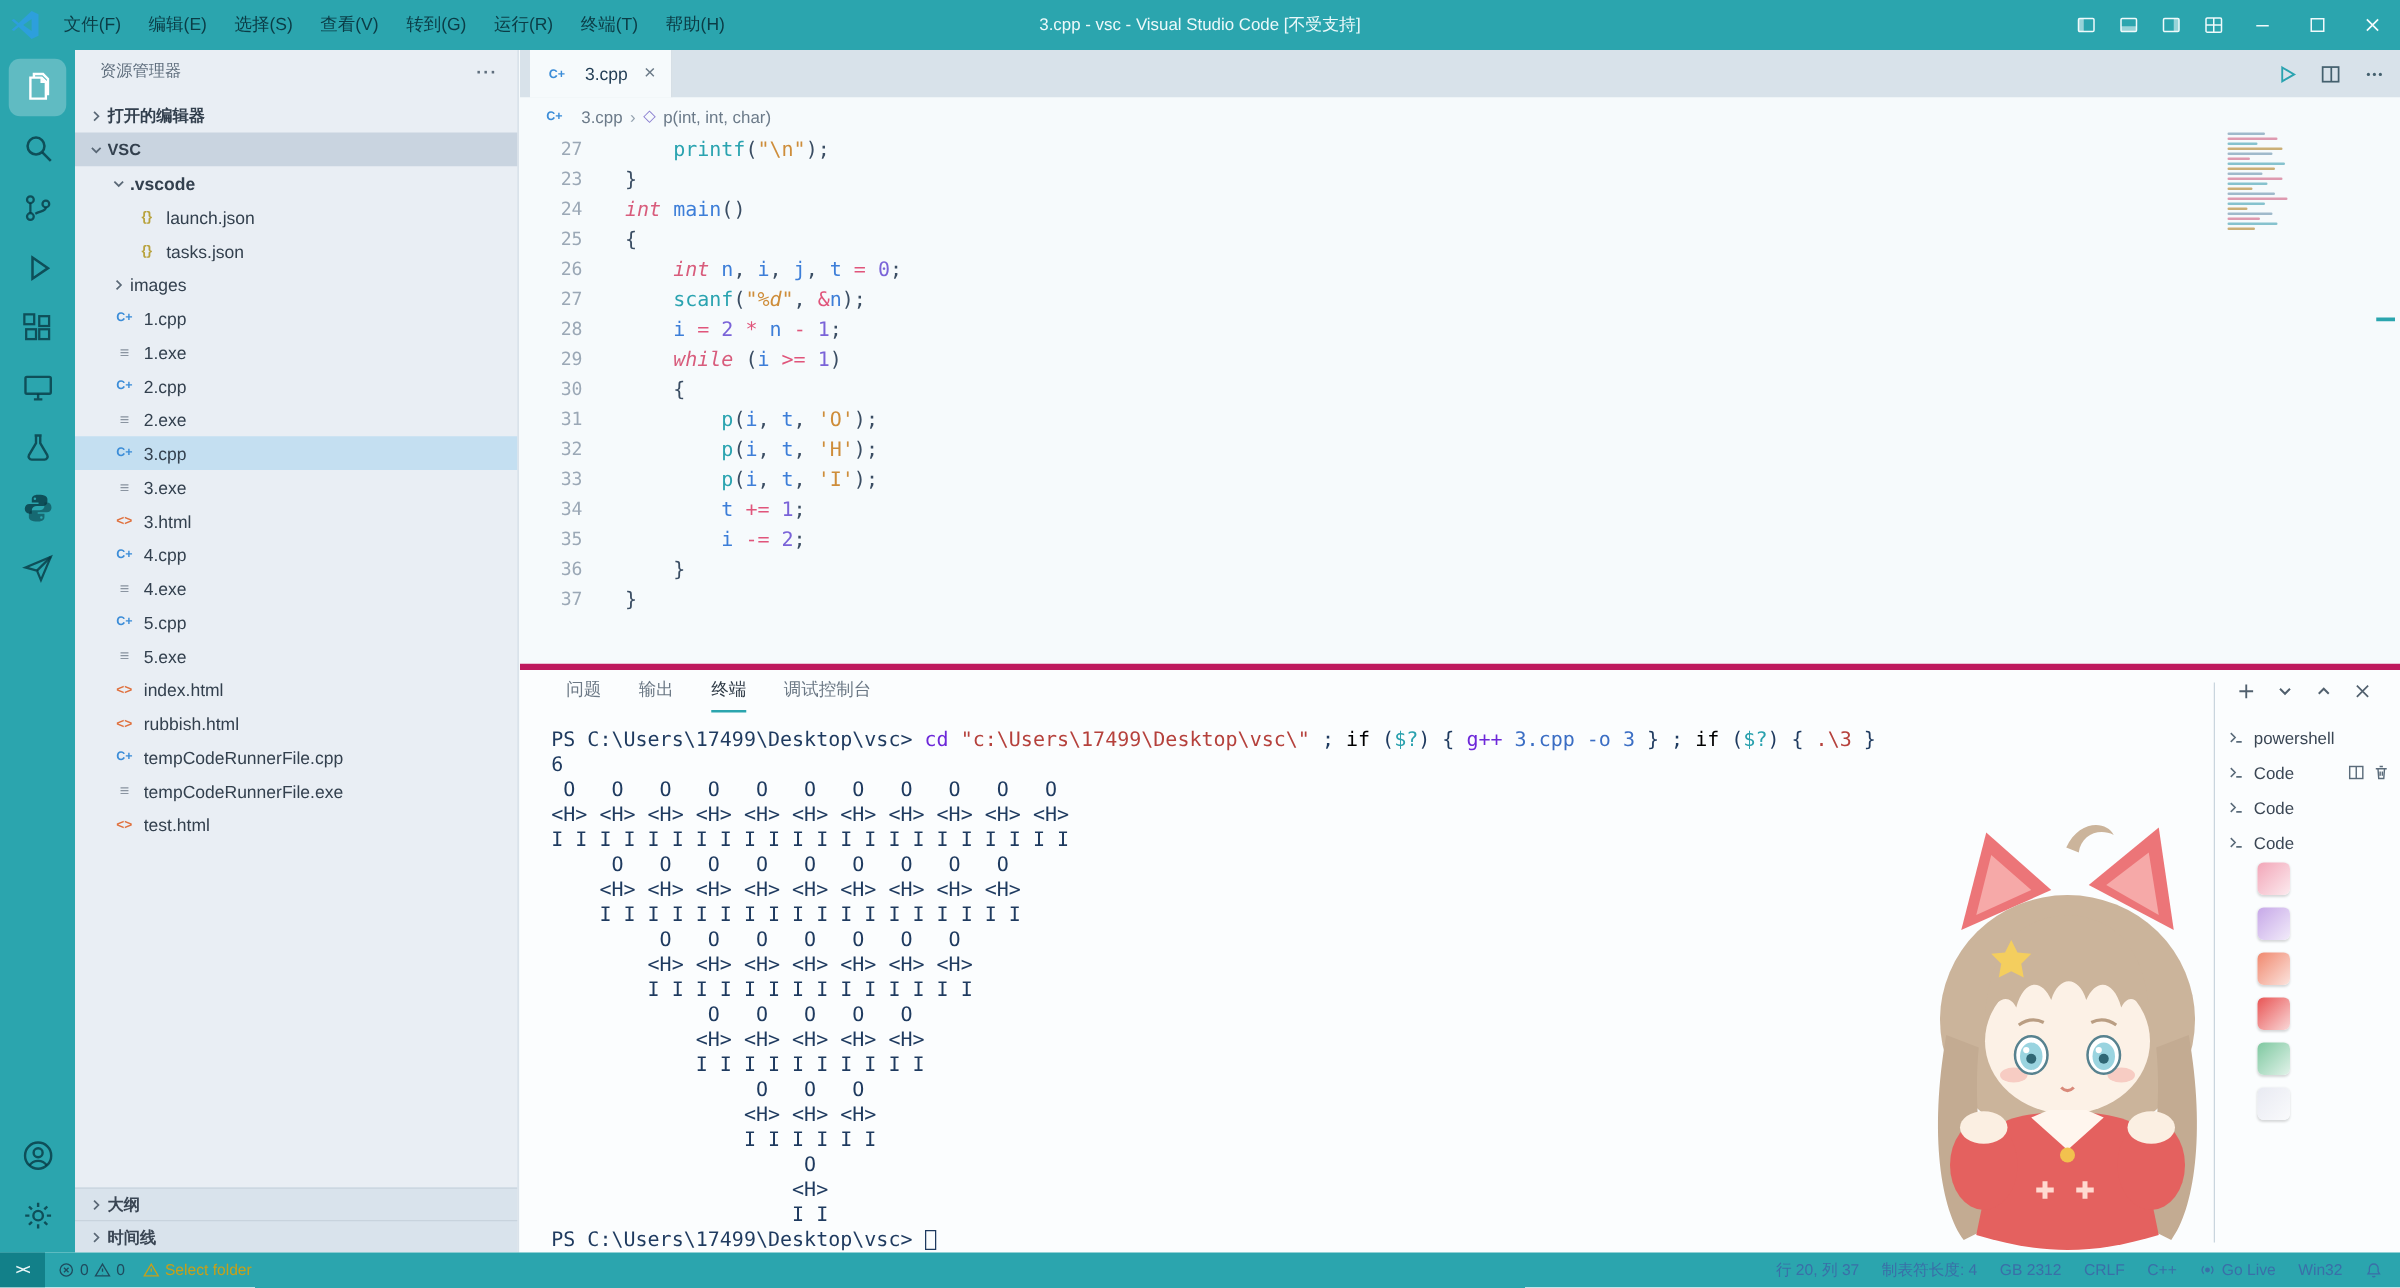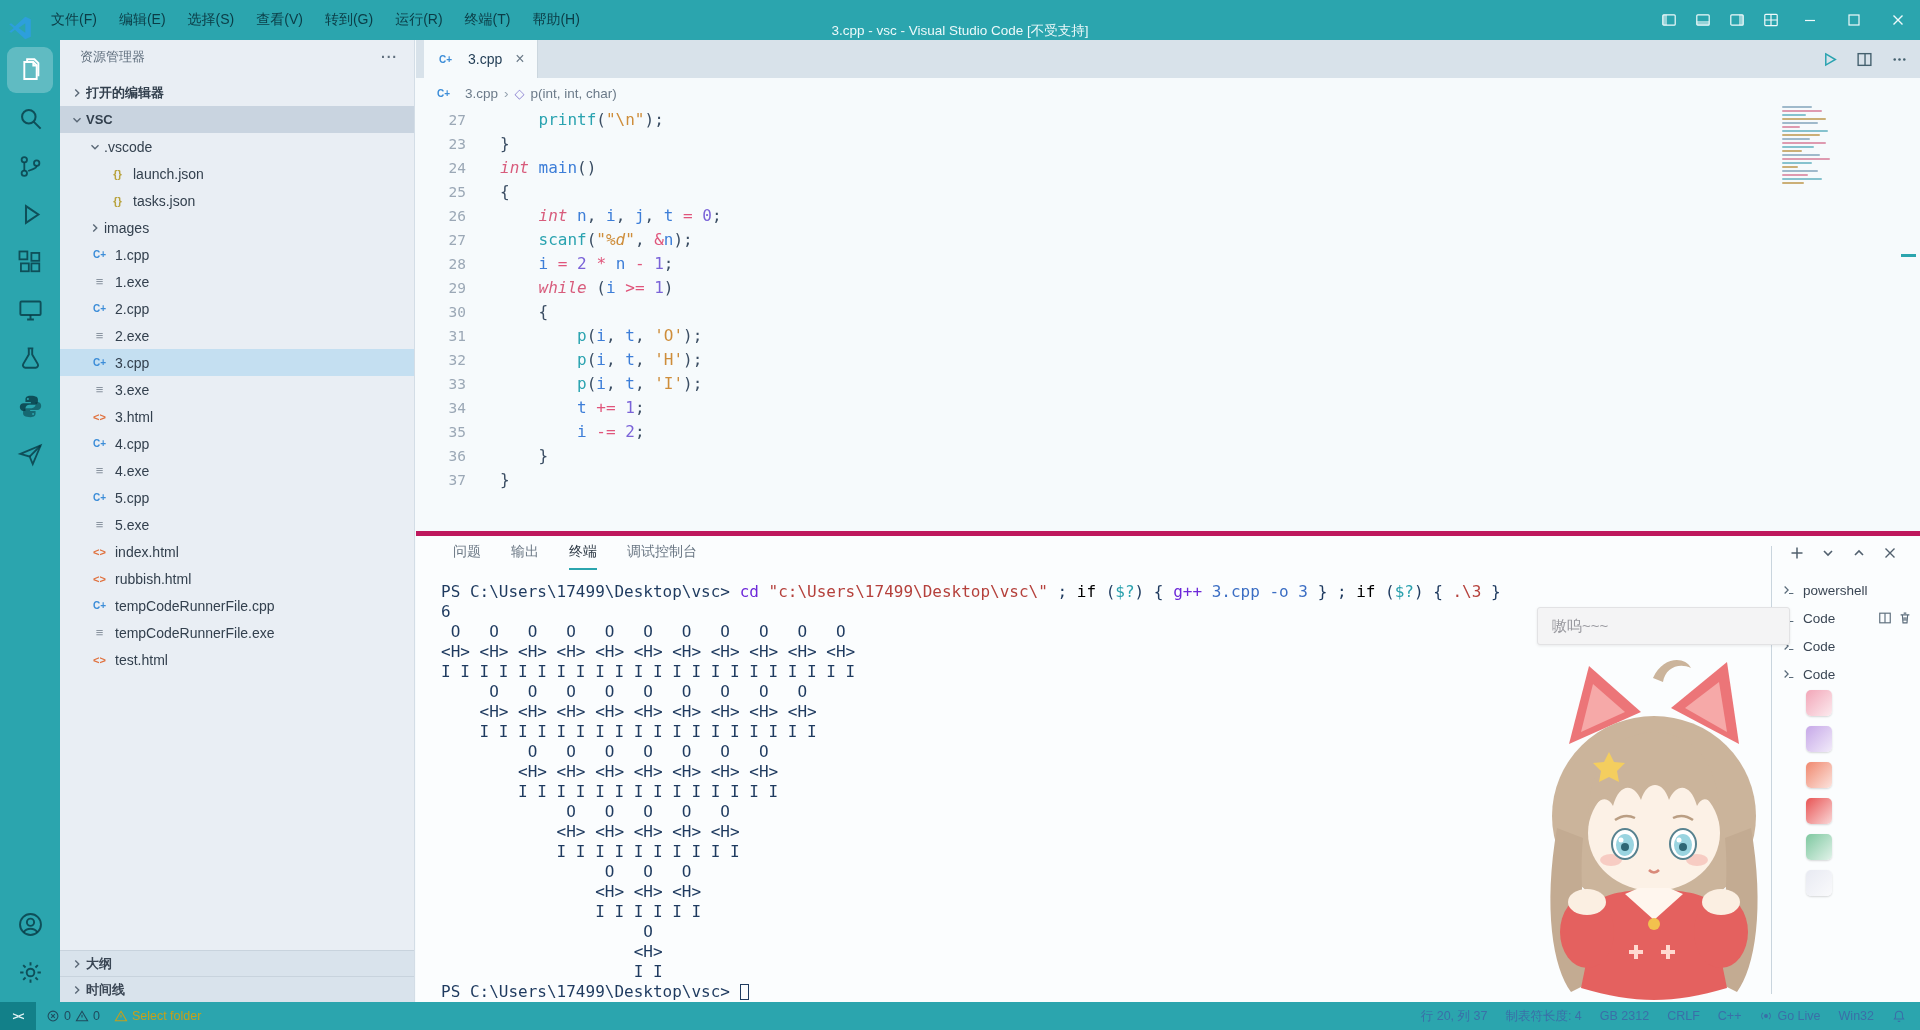--- a/index.html
+++ b/index.html
@@ -1,21 +1,21 @@
 <!DOCTYPE html>
 <html><head>
 <meta charset="utf-8">
 <style>
 *{margin:0;padding:0;box-sizing:border-box}
 html,body{width:1920px;height:1030px;overflow:hidden}
 body{font-family:"Liberation Sans","DejaVu Sans",sans-serif;background:#F6FAFC}
 .screen{position:relative;width:1920px;height:1030px;overflow:hidden}
 
 
-.titlebar{position:absolute;top:0;left:0;right:0;height:40px;background:#2BA5AE;display:flex;align-items:flex-end;color:#0B3C46;z-index:10}
+.titlebar{position:absolute;top:0;left:0;right:0;height:40px;background:#2BA5AE;display:flex;align-items:center;color:#0B3C46;z-index:10}
 .vscode-logo{width:40px;display:flex;justify-content:center;align-items:center}
 .vscode-logo svg{width:24px;height:24px}
 .menubar{display:flex;height:100%}
 .menu-item{padding:0 11px;font-size:14px;display:flex;align-items:center;cursor:default}
 .title-center{position:absolute;left:400px;right:400px;text-align:center;color:#ECF9FA;font-size:13.5px;pointer-events:none}
 .win-controls{margin-left:auto;display:flex;align-items:center;height:100%}
 .win-btn{width:44px;height:100%;display:flex;align-items:center;justify-content:center;color:#F0FAFB}
 .win-btn svg{width:16px;height:16px}
 .win-btn.small{width:34px}
 
@@ -268,21 +268,21 @@
           <span class="tree-label">打开的编辑器</span>
         </div>
         <div class="tree-row focus hdr" style="padding-left: 8px;">
           <span class="twisty">
             <svg viewBox="0 0 16 16">
               <path d="M4 6l4 4 4-4" fill="none" stroke="currentColor" stroke-width="1.6"></path>
             </svg>
           </span>
           <span class="tree-label">VSC</span>
         </div>
-        <div class="tree-row" style="padding-left: 26px;">
+        <div class="tree-row" style="padding-left: 26px; font-weight: bold;">
           <span class="twisty">
             <svg viewBox="0 0 16 16">
               <path d="M4 6l4 4 4-4" fill="none" stroke="currentColor" stroke-width="1.6"></path>
             </svg>
           </span>
           <span class="tree-label">.vscode</span>
         </div>
         <div class="tree-row" style="padding-left: 44px;">
           <span class="twisty-sp"></span>
           <span class="fi fi-json">{}</span>
@@ -641,23 +641,20 @@
         <span class="sb-item">
           <span class="ic">
             <svg viewBox="0 0 16 16" fill="none" stroke="currentColor" stroke-width="1.2" width="14" height="14">
               <path d="M8 2.5a4 4 0 00-4 4v3l-1.3 2h10.6L12 9.5v-3a4 4 0 00-4-4zM6.8 13.5a1.3 1.3 0 002.4 0"></path>
             </svg>
           </span>
         </span>
       </div>
   </div>
 
-  <div class="bubble">
-    <span>嗷呜~~~</span>
-  </div>
 
   <svg class="live2d" viewBox="0 0 280 354">
     <path d="M56 96 L76 18 L128 64 Z" fill="#EC7578"></path>
     <path d="M68 84 L80 36 L112 64 Z" fill="#F6A9A8"></path>
     <path d="M226 96 L214 14 L158 60 Z" fill="#EC7578"></path>
     <path d="M214 84 L206 34 L172 60 Z" fill="#F6A9A8"></path>
     <path d="M140 30 C150 8 172 8 178 20 C166 14 152 20 150 34 Z" fill="#CBB49B"></path>
     <ellipse cx="141" cy="168" rx="102" ry="100" fill="#CBB49B"></ellipse>
     <path d="M44 180 C30 260 40 320 58 344 L86 330 C70 290 66 230 70 190 Z" fill="#C3AB92"></path>
     <path d="M238 180 C252 260 242 320 224 344 L196 330 C212 290 216 230 212 190 Z" fill="#C3AB92"></path>

